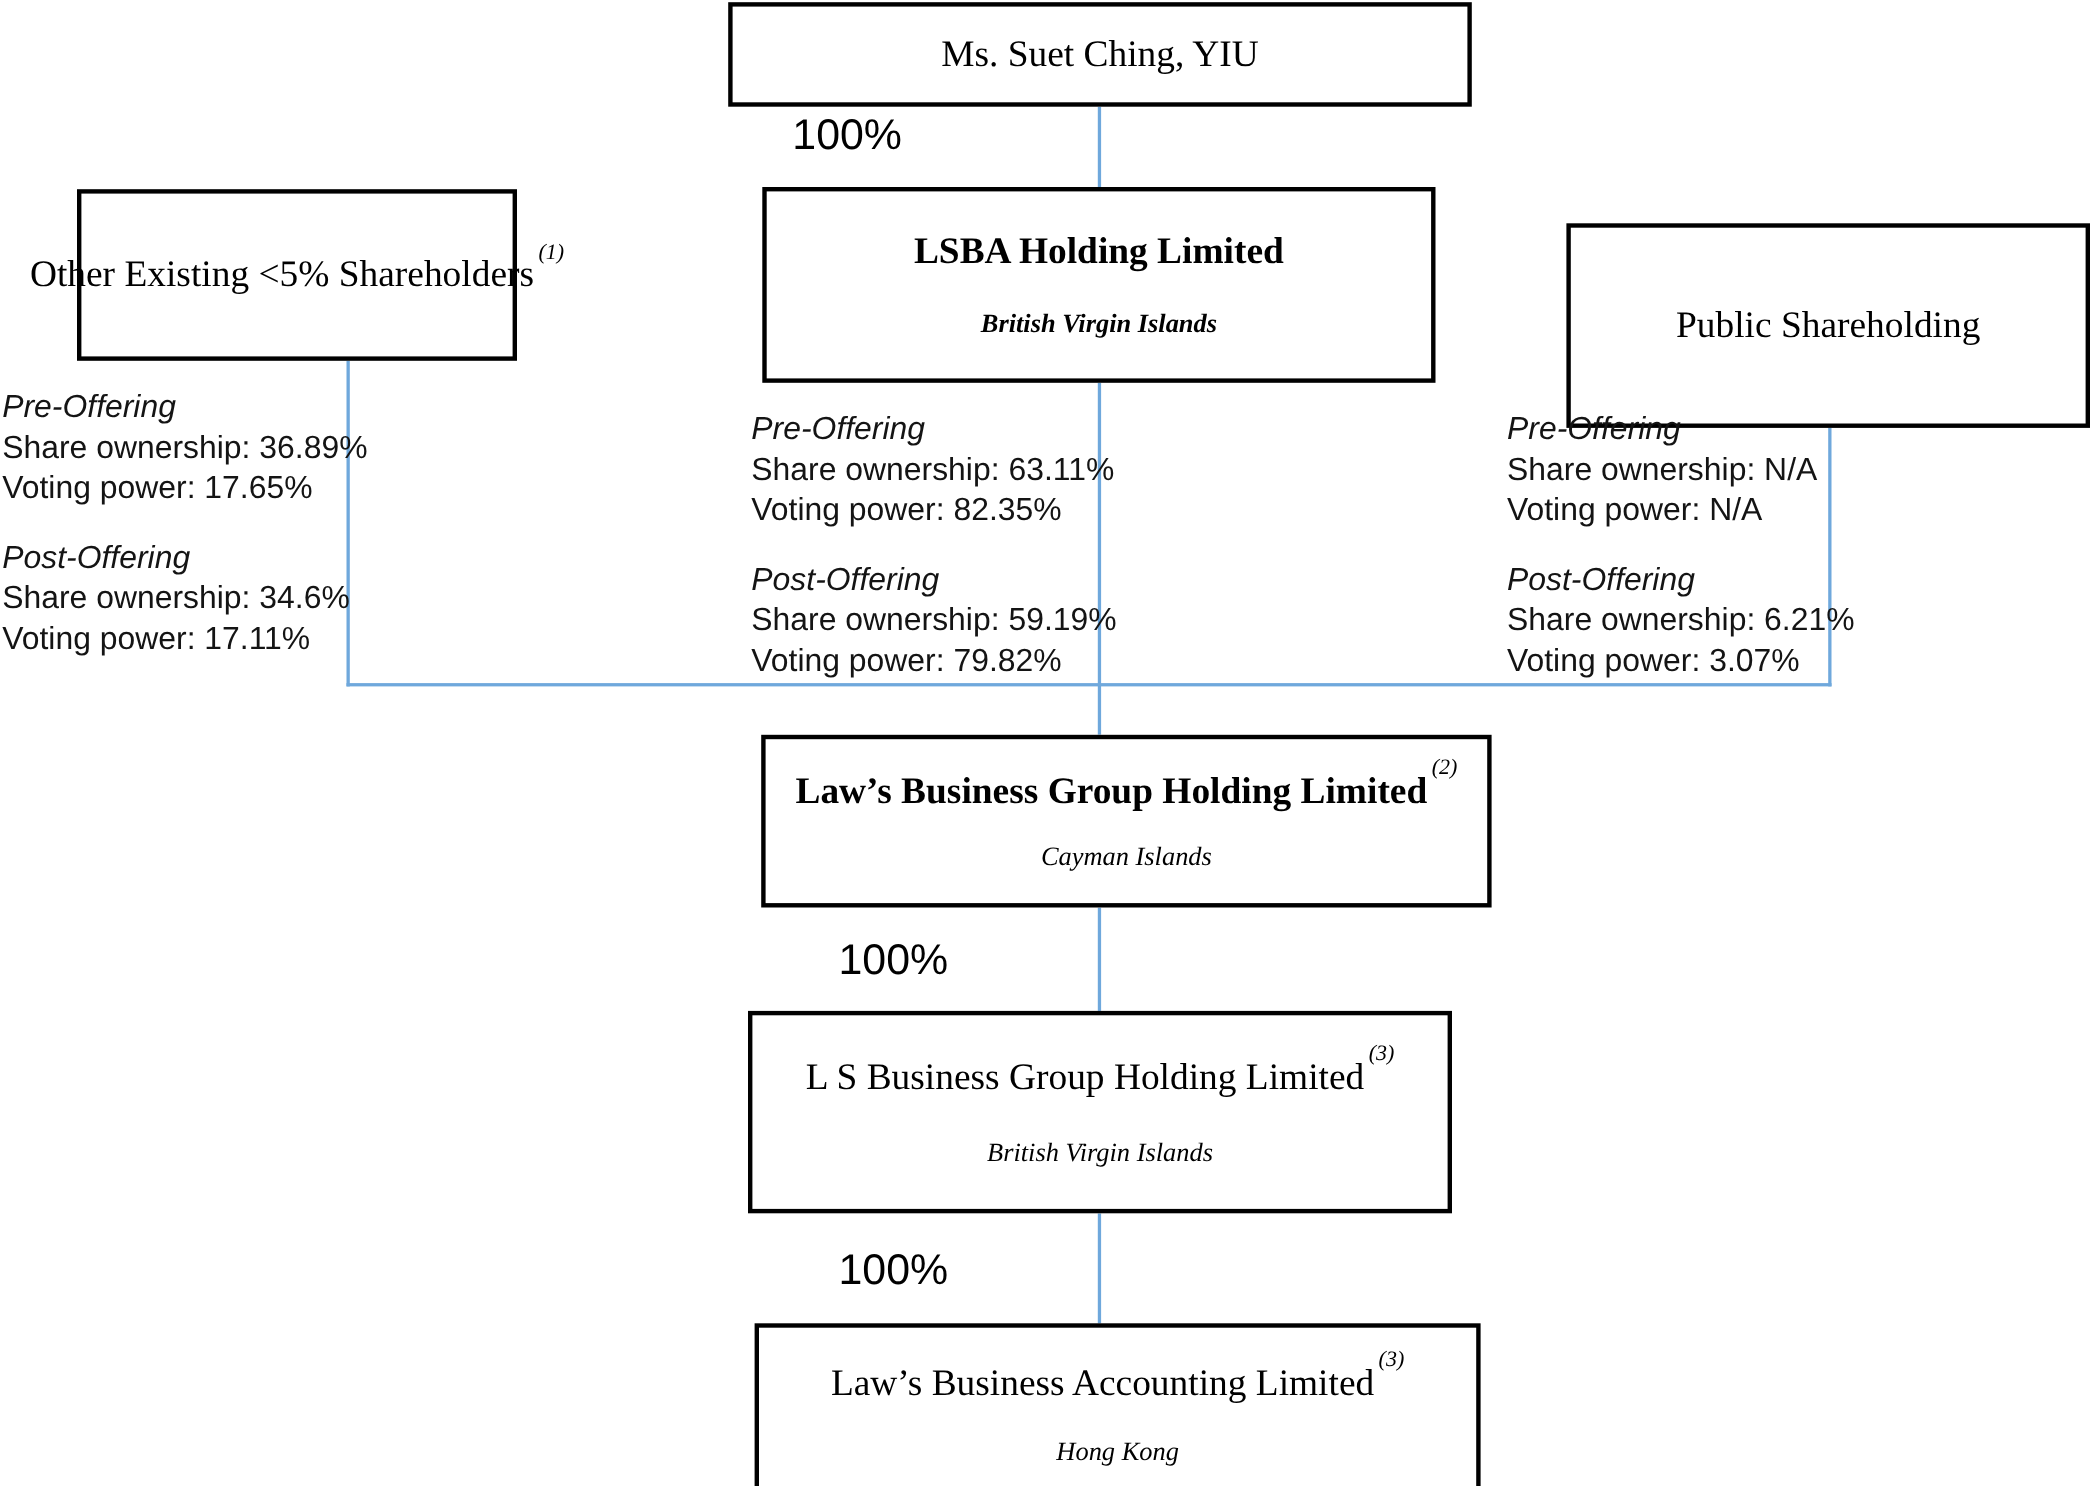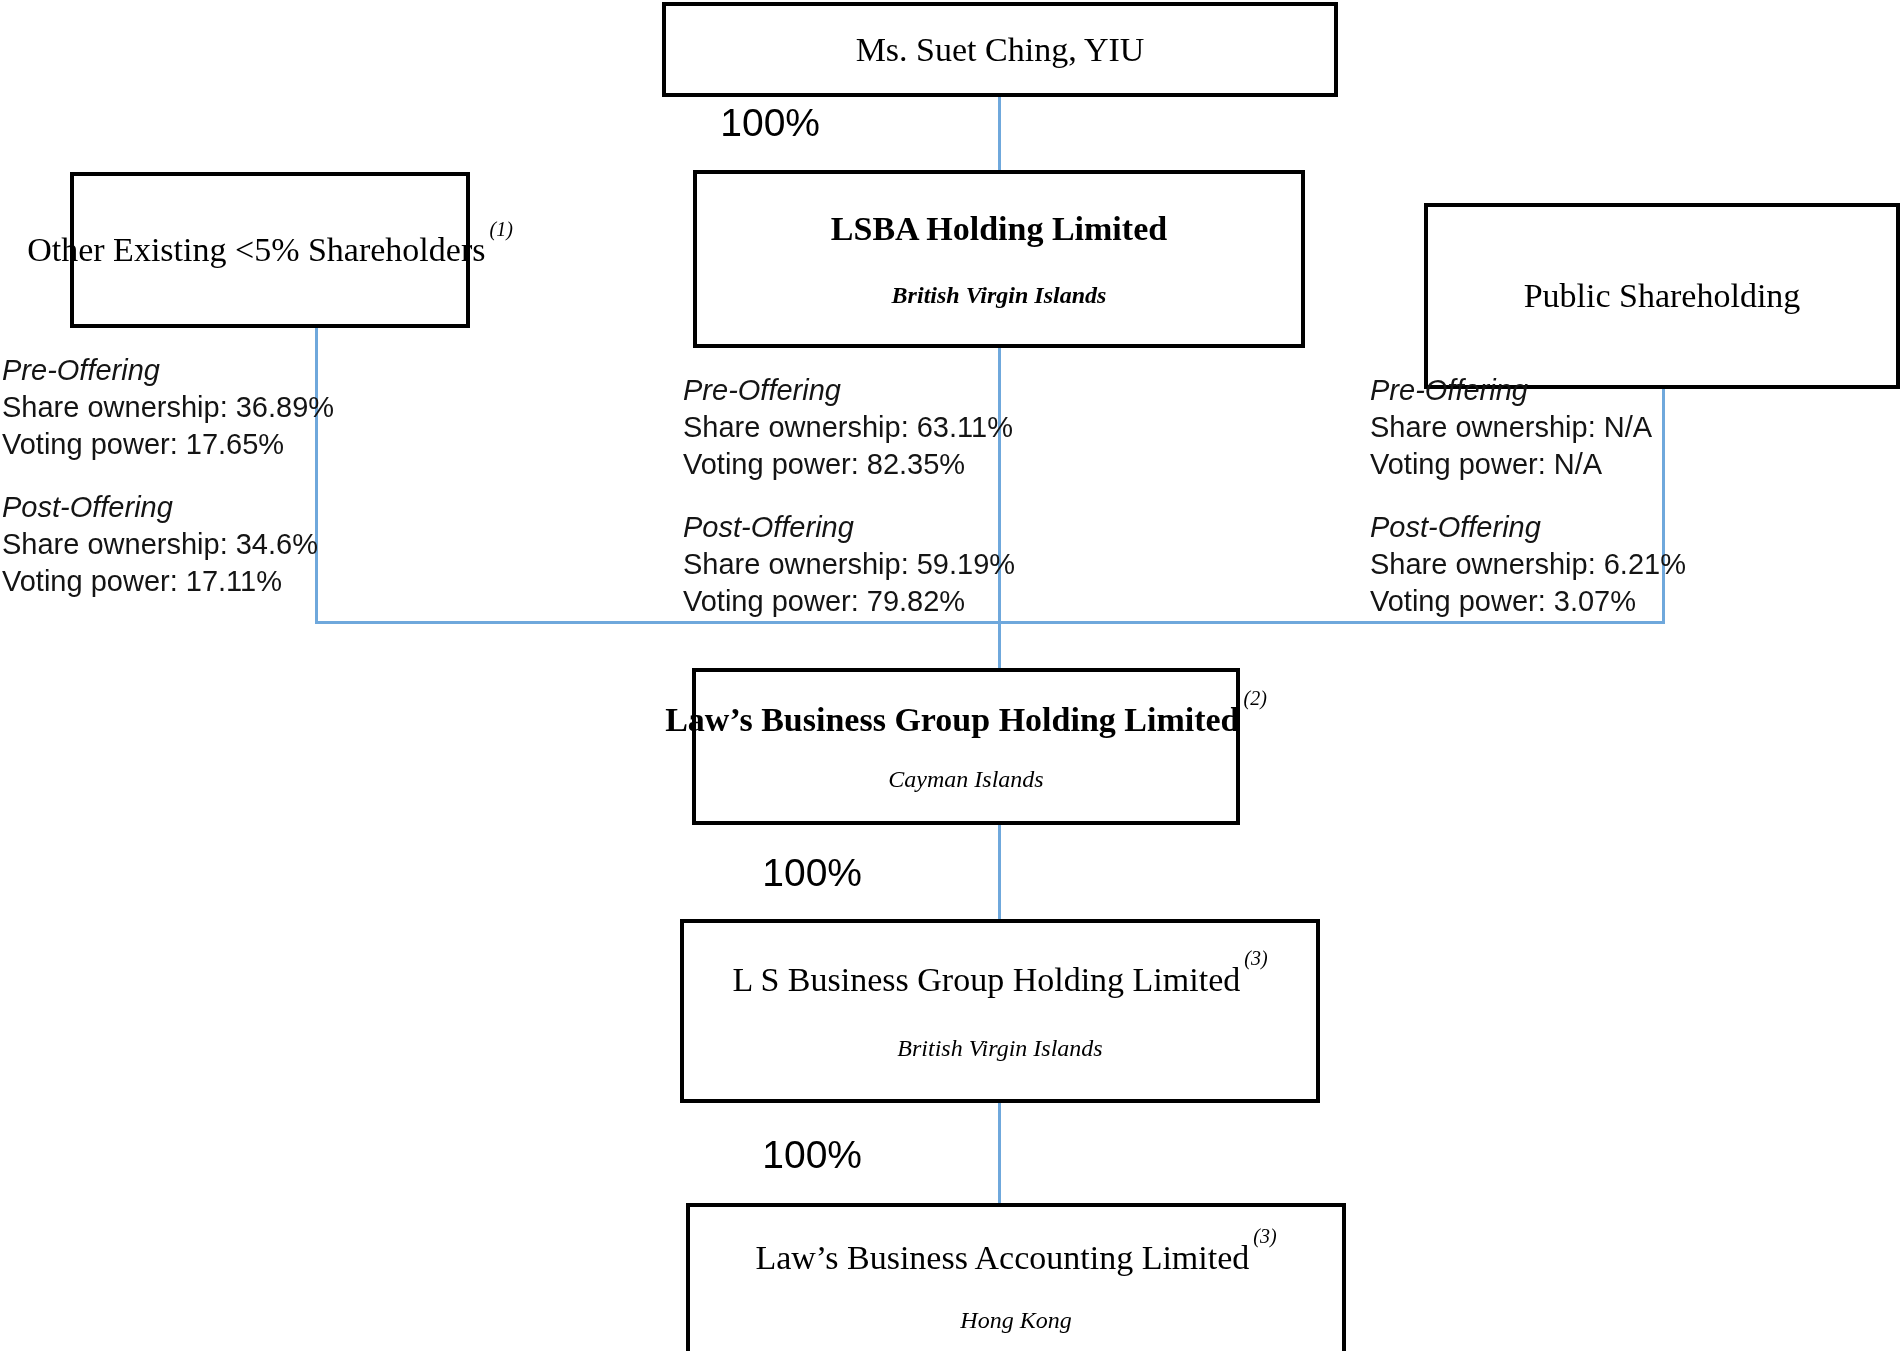--- a/index.html
+++ b/index.html
@@ -122,21 +122,21 @@
       <div>Share ownership: N/A</div>
       <div>Voting power: N/A</div>
     </div>
     <div class="sec">
       <div class="hd">Post-Offering</div>
       <div>Share ownership: 6.21%</div>
       <div>Voting power: 3.07%</div>
     </div>
   </div>
 
-  <div class="node two" style="left:692px; top:668px; width:548px; height:157px;">
+  <div class="node two" style="left:692px; top:668px; width:664px; height:157px;">
     <div class="title bold"><span>Law’s Business Group Holding Limited</span><sup class="fn">(2)</sup></div>
     <div class="loc">Cayman Islands</div>
   </div>
 
   <div class="node two" style="left:680px; top:919px; width:640px; height:184px;">
     <div class="title"><span>L S Business Group Holding Limited</span><sup class="fn">(3)</sup></div>
     <div class="loc">British Virgin Islands</div>
   </div>
 
   <div class="node two" style="left:686px; top:1203px; width:660px; height:166px;">

